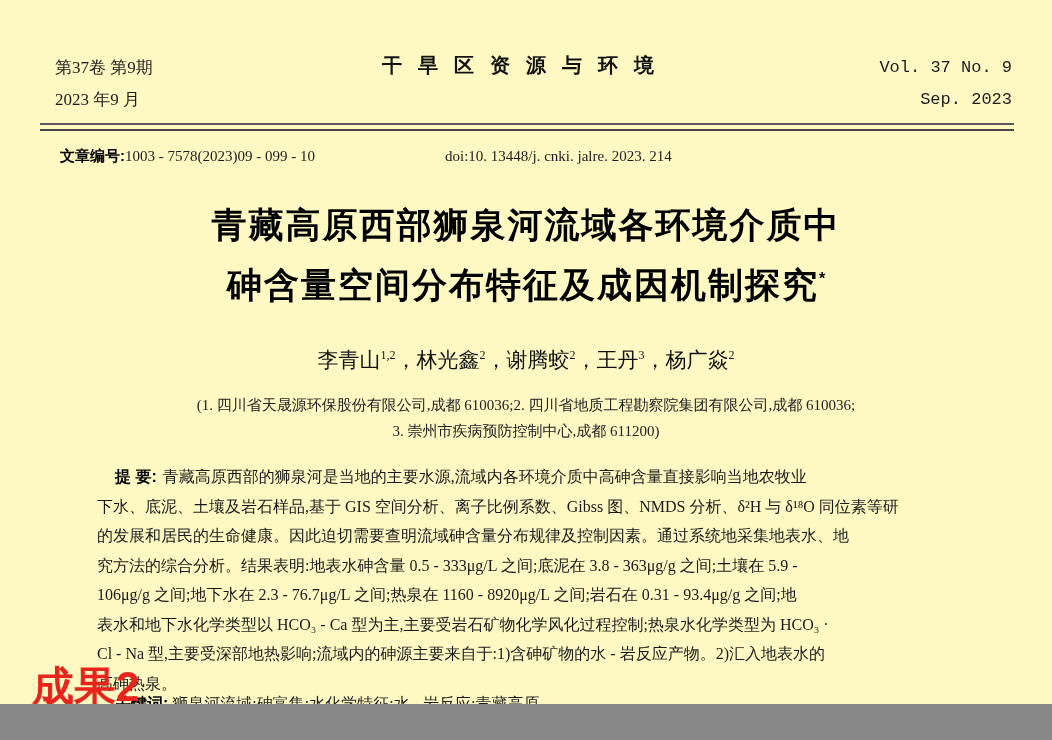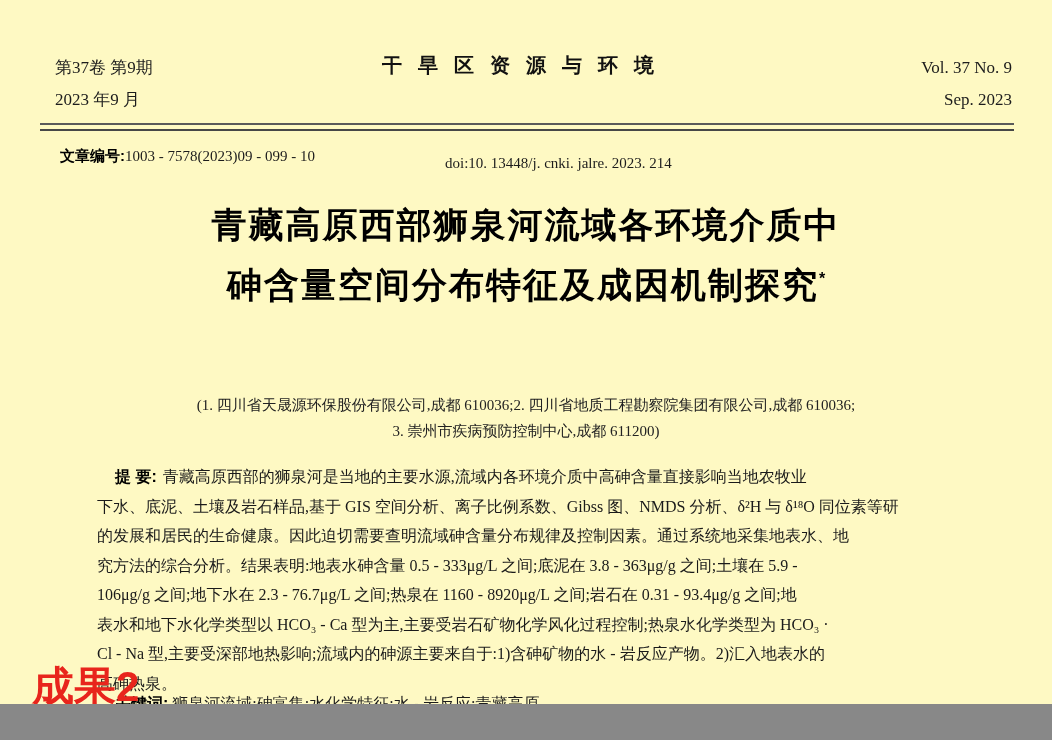--- a/index.html
+++ b/index.html
@@ -10,29 +10,29 @@
     background:#fef9c3;
     overflow:hidden;
     font-family:"Liberation Serif","DejaVu Serif",serif;
     color:#1c1c1c;
   }
   
   .hdr-left{position:absolute;left:55px;top:52px;font-size:17px;line-height:32px;}
   .hdr-center{position:absolute;left:0;right:0;top:52px;text-align:center;}
   .journal-cn{font-size:20px;font-weight:bold;letter-spacing:16px;color:#111;font-family:Liberation Mono, monospace;}
   .journal-en{font-size:16px;margin-top:7px;letter-spacing:.5px;word-spacing:3px;}
-  .hdr-right{position:absolute;right:40px;top:52px;font-size:17px;line-height:32px;text-align:right;}
+  .hdr-right{position:absolute;right:40px;top:52px;font-size:17px;line-height:32px;text-align:right;font-family:Liberation Mono, monospace;}
   .rule{
     position:absolute;left:40px;top:123px;width:974px;height:4px;
     border-top:2px solid #5a5a5a;border-bottom:2px solid #474747;
   }
   
   .meta-row{position:absolute;left:0;top:147px;width:100%;height:22px;font-size:15px;}
   .meta-left{position:absolute;left:60px;top:0;}
-  .meta-doi{position:absolute;left:445px;top:8px;}
+  .meta-doi{position:absolute;left:445px;top:1px;}
   .blabel{font-family:"Liberation Sans","DejaVu Sans",sans-serif;font-weight:bold;color:#000;}
   
   .title-block{
     position:absolute;left:0;right:0;top:198px;text-align:center;
     font-family:"Liberation Sans","DejaVu Sans",sans-serif;
     font-weight:bold;font-size:35px;line-height:54px;letter-spacing:2px;color:#000;
   }
   .title-block sup{font-size:16px;letter-spacing:0;}
   
   .authors-line{position:absolute;left:0;right:0;top:346px;text-align:center;font-size:21px;color:#111;}
@@ -82,20 +82,21 @@
       <span class="blabel">文章编号:</span><span>1003 - 7578(2023)09 - 099 - 10</span>
     </div>
     <div class="meta-doi">doi:10. 13448/j. cnki. jalre. 2023. 214</div>
   </div>
 
   <div class="title-block">
     <div>青藏高原西部狮泉河流域各环境介质中</div>
     <div><span>砷含量空间分布特征及成因机制探究</span><sup>*</sup></div>
   </div>
 
+  <div class="authors-line"><span>李青山</span><sup>1,2</sup>，<span>林光鑫</span><sup>2</sup>，<span>谢腾蛟</span><sup>2</sup>，<span>王丹</span><sup>3</sup>，<span>杨广焱</span><sup>2</sup></div>
 
   <div class="affil">
     <div>(1. 四川省天晟源环保股份有限公司,成都 610036;2. 四川省地质工程勘察院集团有限公司,成都 610036;</div>
     <div>3. 崇州市疾病预防控制中心,成都 611200)</div>
   </div>
 
   <div class="abstract">
     <div class="line indent"><span class="blabel">提  要:</span><span>青藏高原西部的狮泉河是当地的主要水源,流域内各环境介质中高砷含量直接影响当地农牧业</span></div>
     <div class="line">下水、底泥、土壤及岩石样品,基于 GIS 空间分析、离子比例系数、Gibss 图、NMDS 分析、δ²H 与 δ¹⁸O 同位素等研</div>
     <div class="line">的发展和居民的生命健康。因此迫切需要查明流域砷含量分布规律及控制因素。通过系统地采集地表水、地</div>

